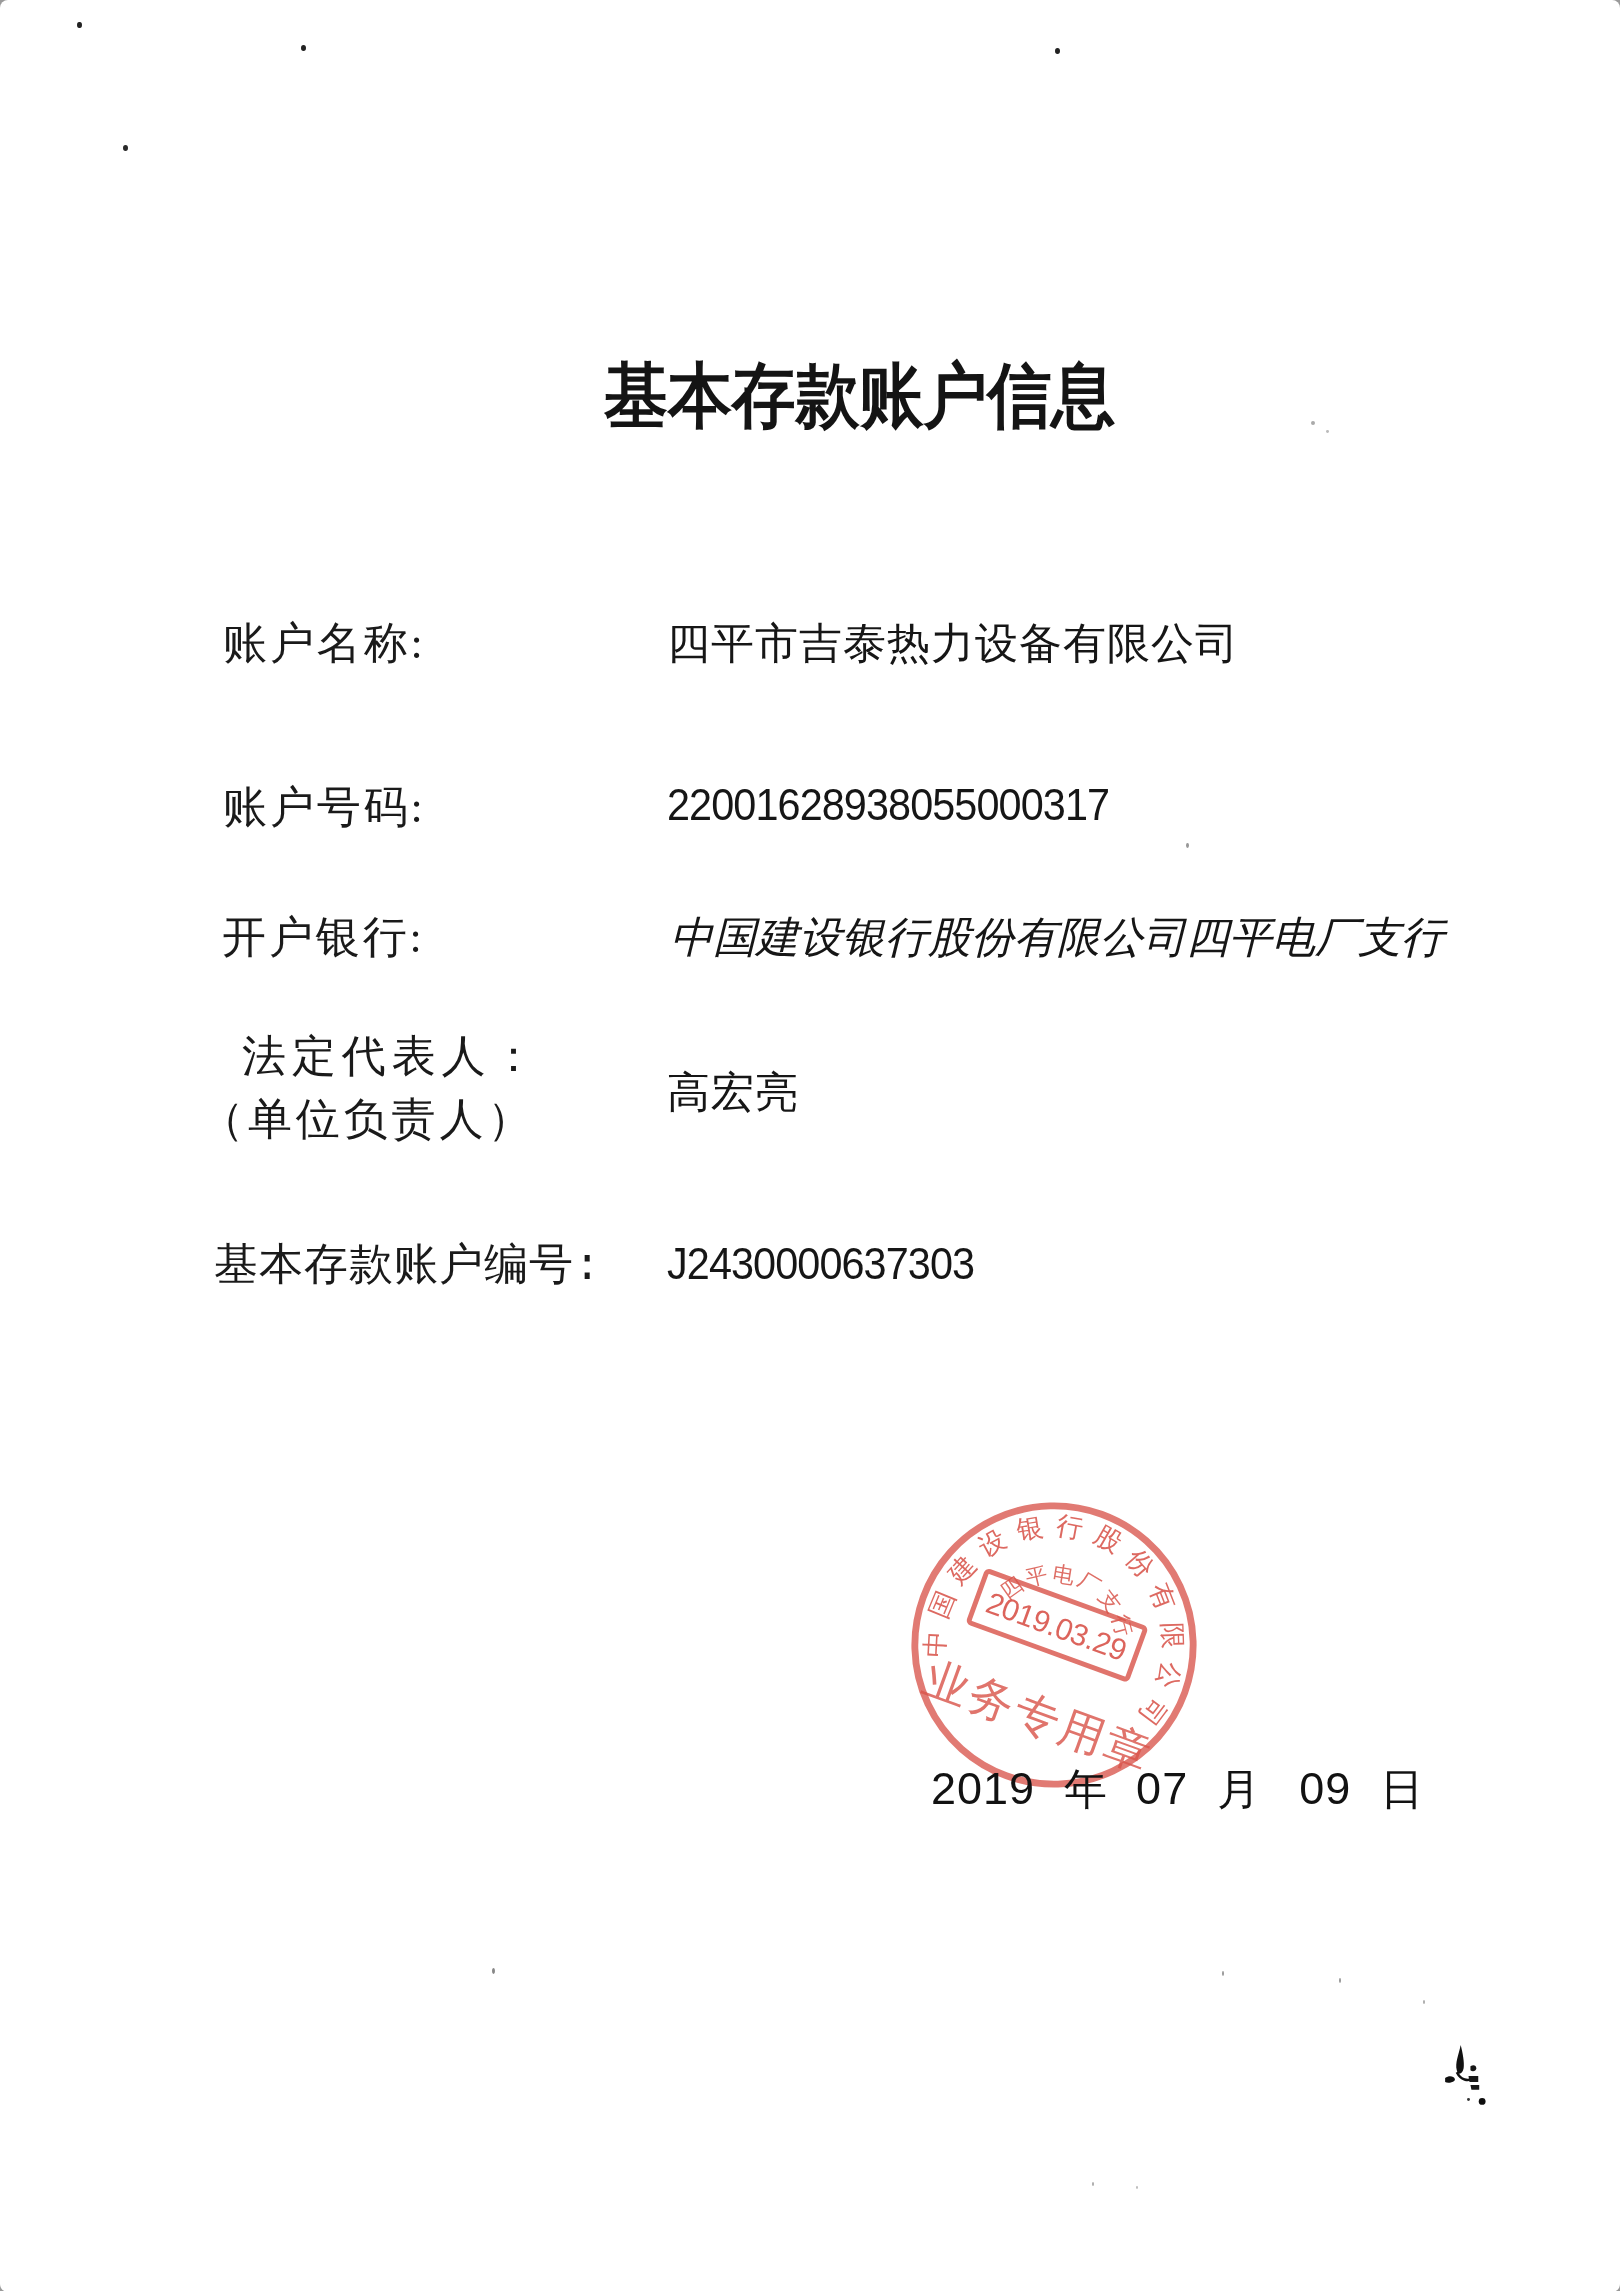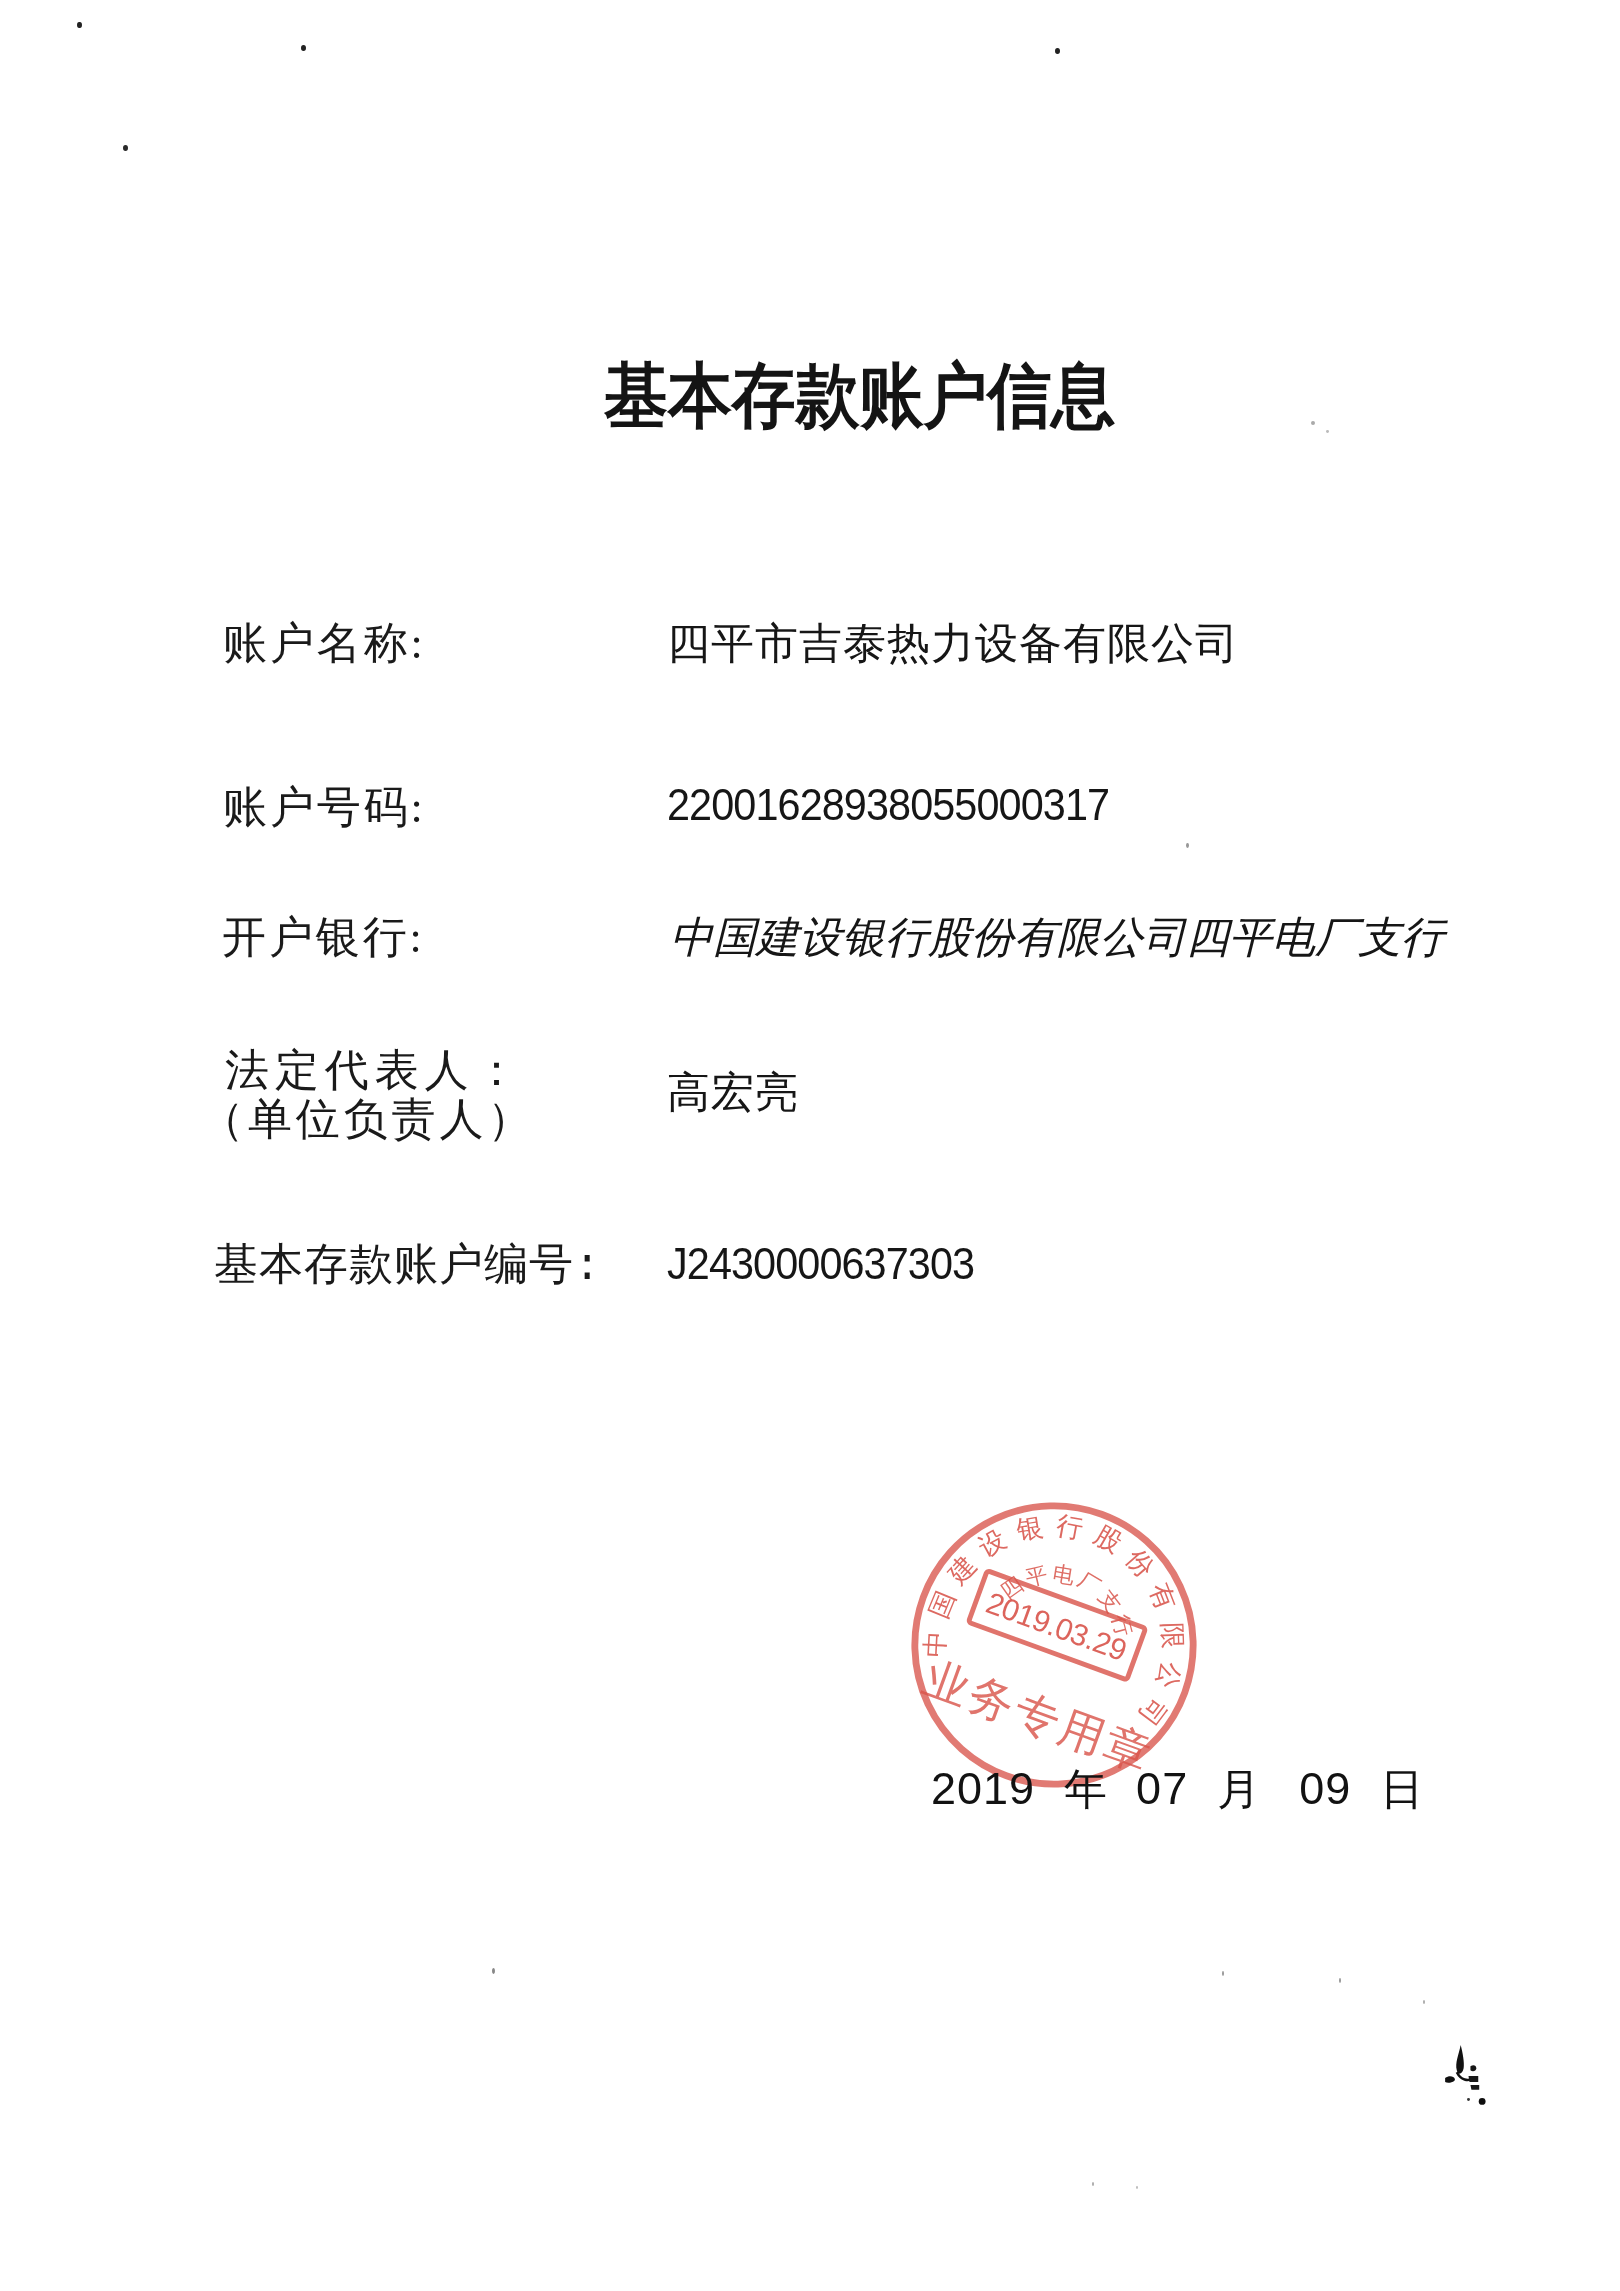--- a/index.html
+++ b/index.html
@@ -3,20 +3,21 @@
 <meta charset="utf-8">
 <style>
   html,body{margin:0;padding:0;background:#9a9a9a;}
   .page{
     position:relative;
     width:1620px;height:2292px;
     background:#ffffff;
     overflow:hidden;
     font-family:"Liberation Serif", serif;
     color:#1b1b1b;
+    border-radius:8px;
   }
   .doc-title{
     position:absolute;left:604px;top:361px;
     font-size:71px;font-weight:bold;color:#141414;
     letter-spacing:0px;line-height:1;white-space:nowrap;
     transform:scaleX(0.9);transform-origin:left top;
   }
   .field-label{
     position:absolute;font-size:44px;letter-spacing:2.9px;
     line-height:1;white-space:nowrap;color:#1a1a1a;
@@ -62,21 +63,21 @@
     <div class="field-label" style="left:223px;top:786px;">账户号码:</div>
     <div class="field-value num-value" style="left:667px;top:782px;">22001628938055000317</div>
   </div>
 
   <div class="field-row">
     <div class="field-label" style="left:222px;top:916px;">开户银行:</div>
     <div class="field-value" style="left:670px;top:916px;letter-spacing:0;font-style:italic;">中国建设银行股份有限公司四平电厂支行</div>
   </div>
 
   <div class="field-row">
-    <div class="field-label" style="left:225px;top:1035px;letter-spacing:5.9px;margin-top:14px;">法定代表人：</div>
+    <div class="field-label" style="left:242px;top:1035px;letter-spacing:5.9px;">法定代表人：</div>
     <div class="field-label" style="left:200px;top:1098px;letter-spacing:3.9px;">（单位负责人）</div>
     <div class="field-value" style="left:667px;top:1071px;">高宏亮</div>
   </div>
 
   <div class="field-row">
     <div class="field-label" style="left:214px;top:1245px;letter-spacing:1px;font-family:Liberation Mono, monospace;">基本存款账户编号:</div>
     <div class="field-value num-value" style="left:667px;top:1241px;">J2430000637303</div>
   </div>
 
   <div class="issue-date">

